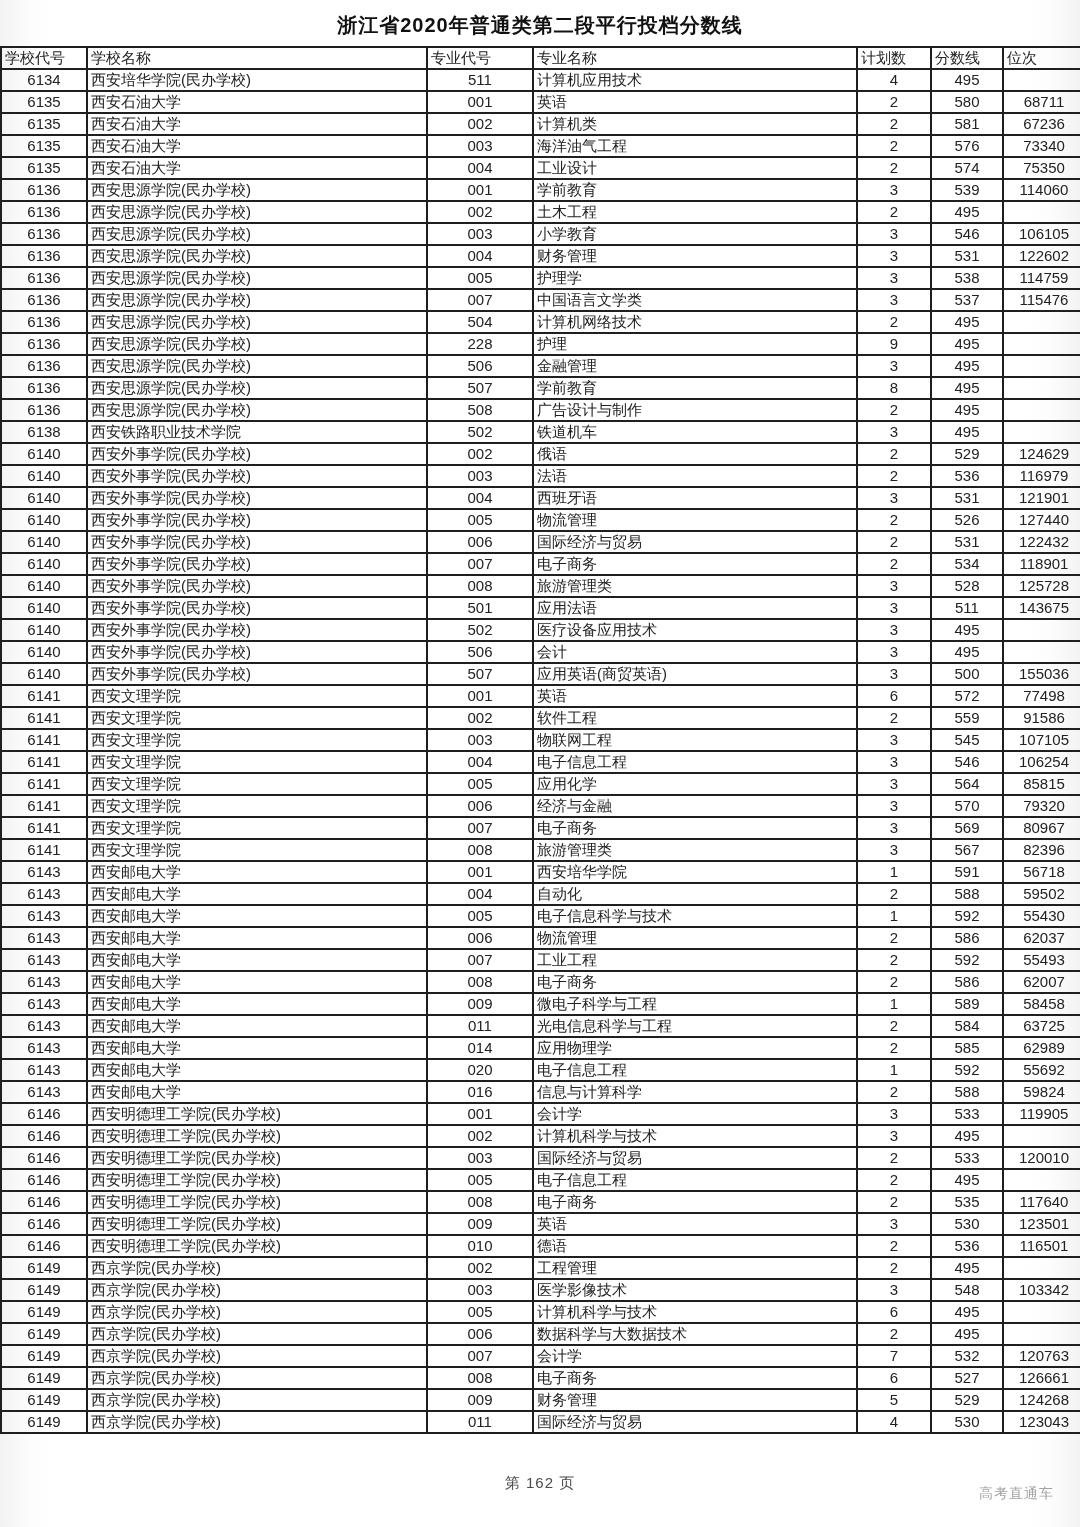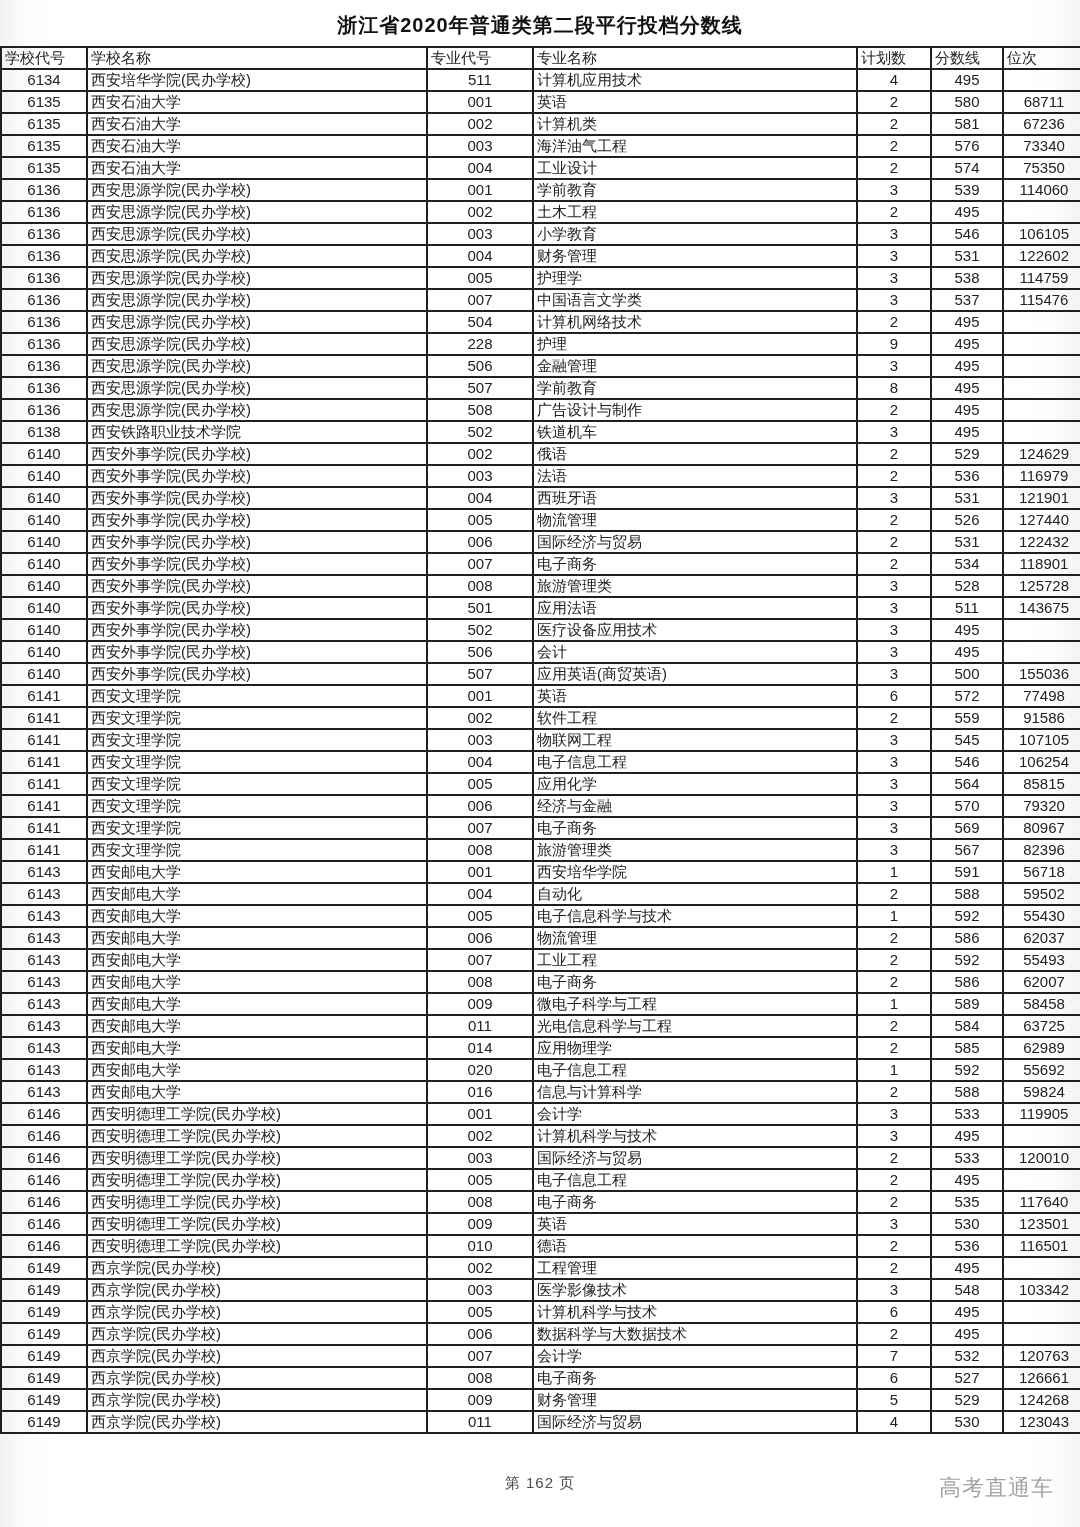--- a/index.html
+++ b/index.html
@@ -59,21 +59,21 @@
     width: 100%;
     text-align: center;
     font-size: 15px;
     color: #4b4b4b;
     letter-spacing: 1px;
   }
   .watermark {
     position: absolute;
     bottom: 24px;
     right: 26px;
-    font-size: 22px;
+    font-size: 14px;
     color: #a3a3a3;
     letter-spacing: 1px;
     font-family: Liberation Serif, serif;
   }
 </style>
 </head>
 <body>
 
 <h1 class="doc-title">浙江省2020年普通类第二段平行投档分数线</h1>
 

